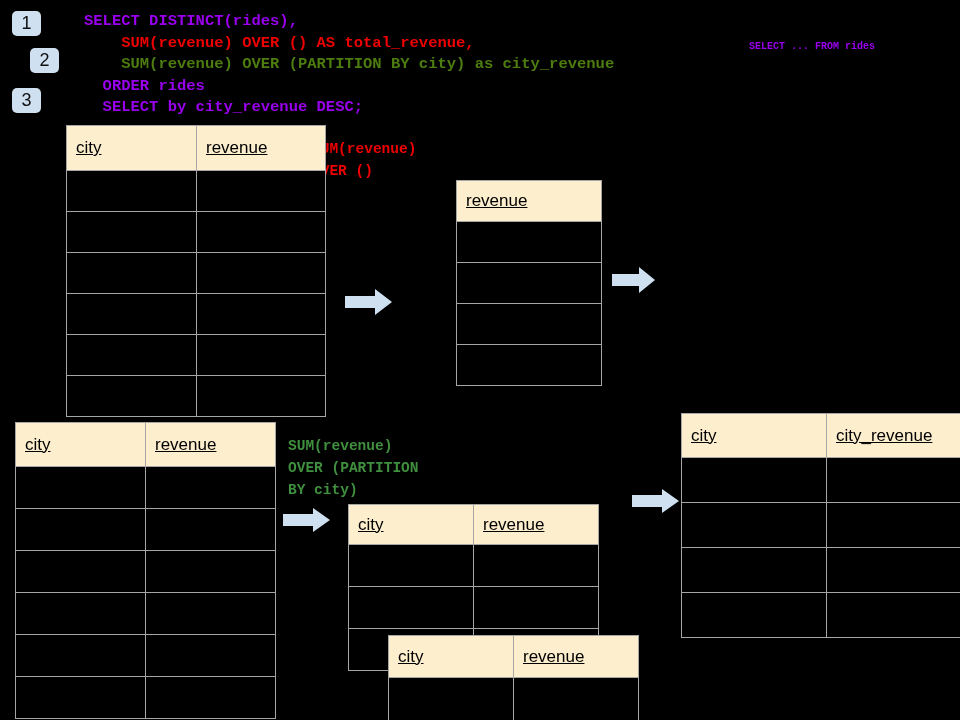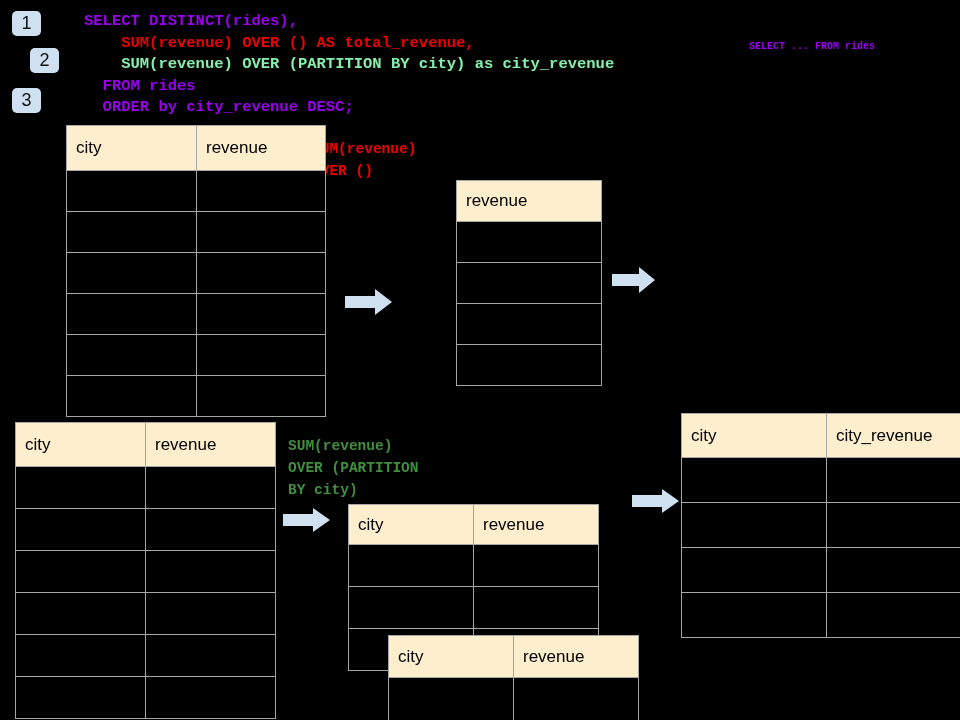--- a/index.html
+++ b/index.html
@@ -38,21 +38,21 @@
     font-family: "Liberation Mono", "DejaVu Sans Mono", monospace;
     font-weight: bold;
     font-size: 15.5px;
     line-height: 21.5px;
     white-space: pre;
     letter-spacing: 0px;
   }
   #sql-main { left: 84px; top: 11px; }
   .c-purple { color: #9900ee; }
   .c-red    { color: #ee0000; }
-  .c-green  { color: #86efac; }
+  .c-green  { color: #4d7c0f; }
 
   #sql-side {
     position: absolute;
     left: 749px;
     top: 37px;
     font-family: "Liberation Mono", "DejaVu Sans Mono", monospace;
     font-weight: bold;
     font-size: 10px;
     line-height: 19px;
     color: #9900ee;
@@ -86,20 +86,21 @@
     margin: 0;
   }
   .tbl th {
     background: #fdeecd;
     color: #000000;
     font-family: "Liberation Sans", sans-serif;
     font-weight: normal;
     font-size: 17px;
     text-align: left;
     padding-left: 9px;
+    text-decoration: underline;
   }
   .tbl td { background: #000000; }
 
   #table-rides       { left: 66px;  top: 125px; width: 239px; }
   #table-total-rev   { left: 456px; top: 180px; width: 135px; }
   #table-rides-2     { left: 15px;  top: 422px; width: 240px; }
   #table-part-back   { left: 348px; top: 504px; width: 230px; }
   #table-part-front  { left: 388px; top: 635px; width: 230px; }
   #table-result      { left: 681px; top: 413px; width: 270px; }
 
@@ -115,22 +116,22 @@
 </head>
 <body>
 
 <div class="badge" id="badge-1">1</div>
 <div class="badge" id="badge-2">2</div>
 <div class="badge" id="badge-3">3</div>
 
 <div class="code" id="sql-main"><span class="c-purple">SELECT DISTINCT(rides),</span>
 <span class="c-red">    SUM(revenue) OVER () AS total_revenue,</span>
 <span class="c-green">    SUM(revenue) OVER (PARTITION BY city) as city_revenue</span>
-<span class="c-purple">  FROM rides</span>
-<span class="c-purple">  ORDER by city_revenue DESC;</span></div>
+<span class="c-purple">  ORDER rides</span>
+<span class="c-purple">  SELECT by city_revenue DESC;</span></div>
 
 <div id="sql-side">SELECT ... FROM rides</div>
 
 <div class="annot" id="annot-total">SUM(revenue)
 OVER ()</div>
 <div class="annot" id="annot-part">SUM(revenue)
 OVER (PARTITION
 BY city)</div>
 
 <table class="tbl" id="table-rides">

